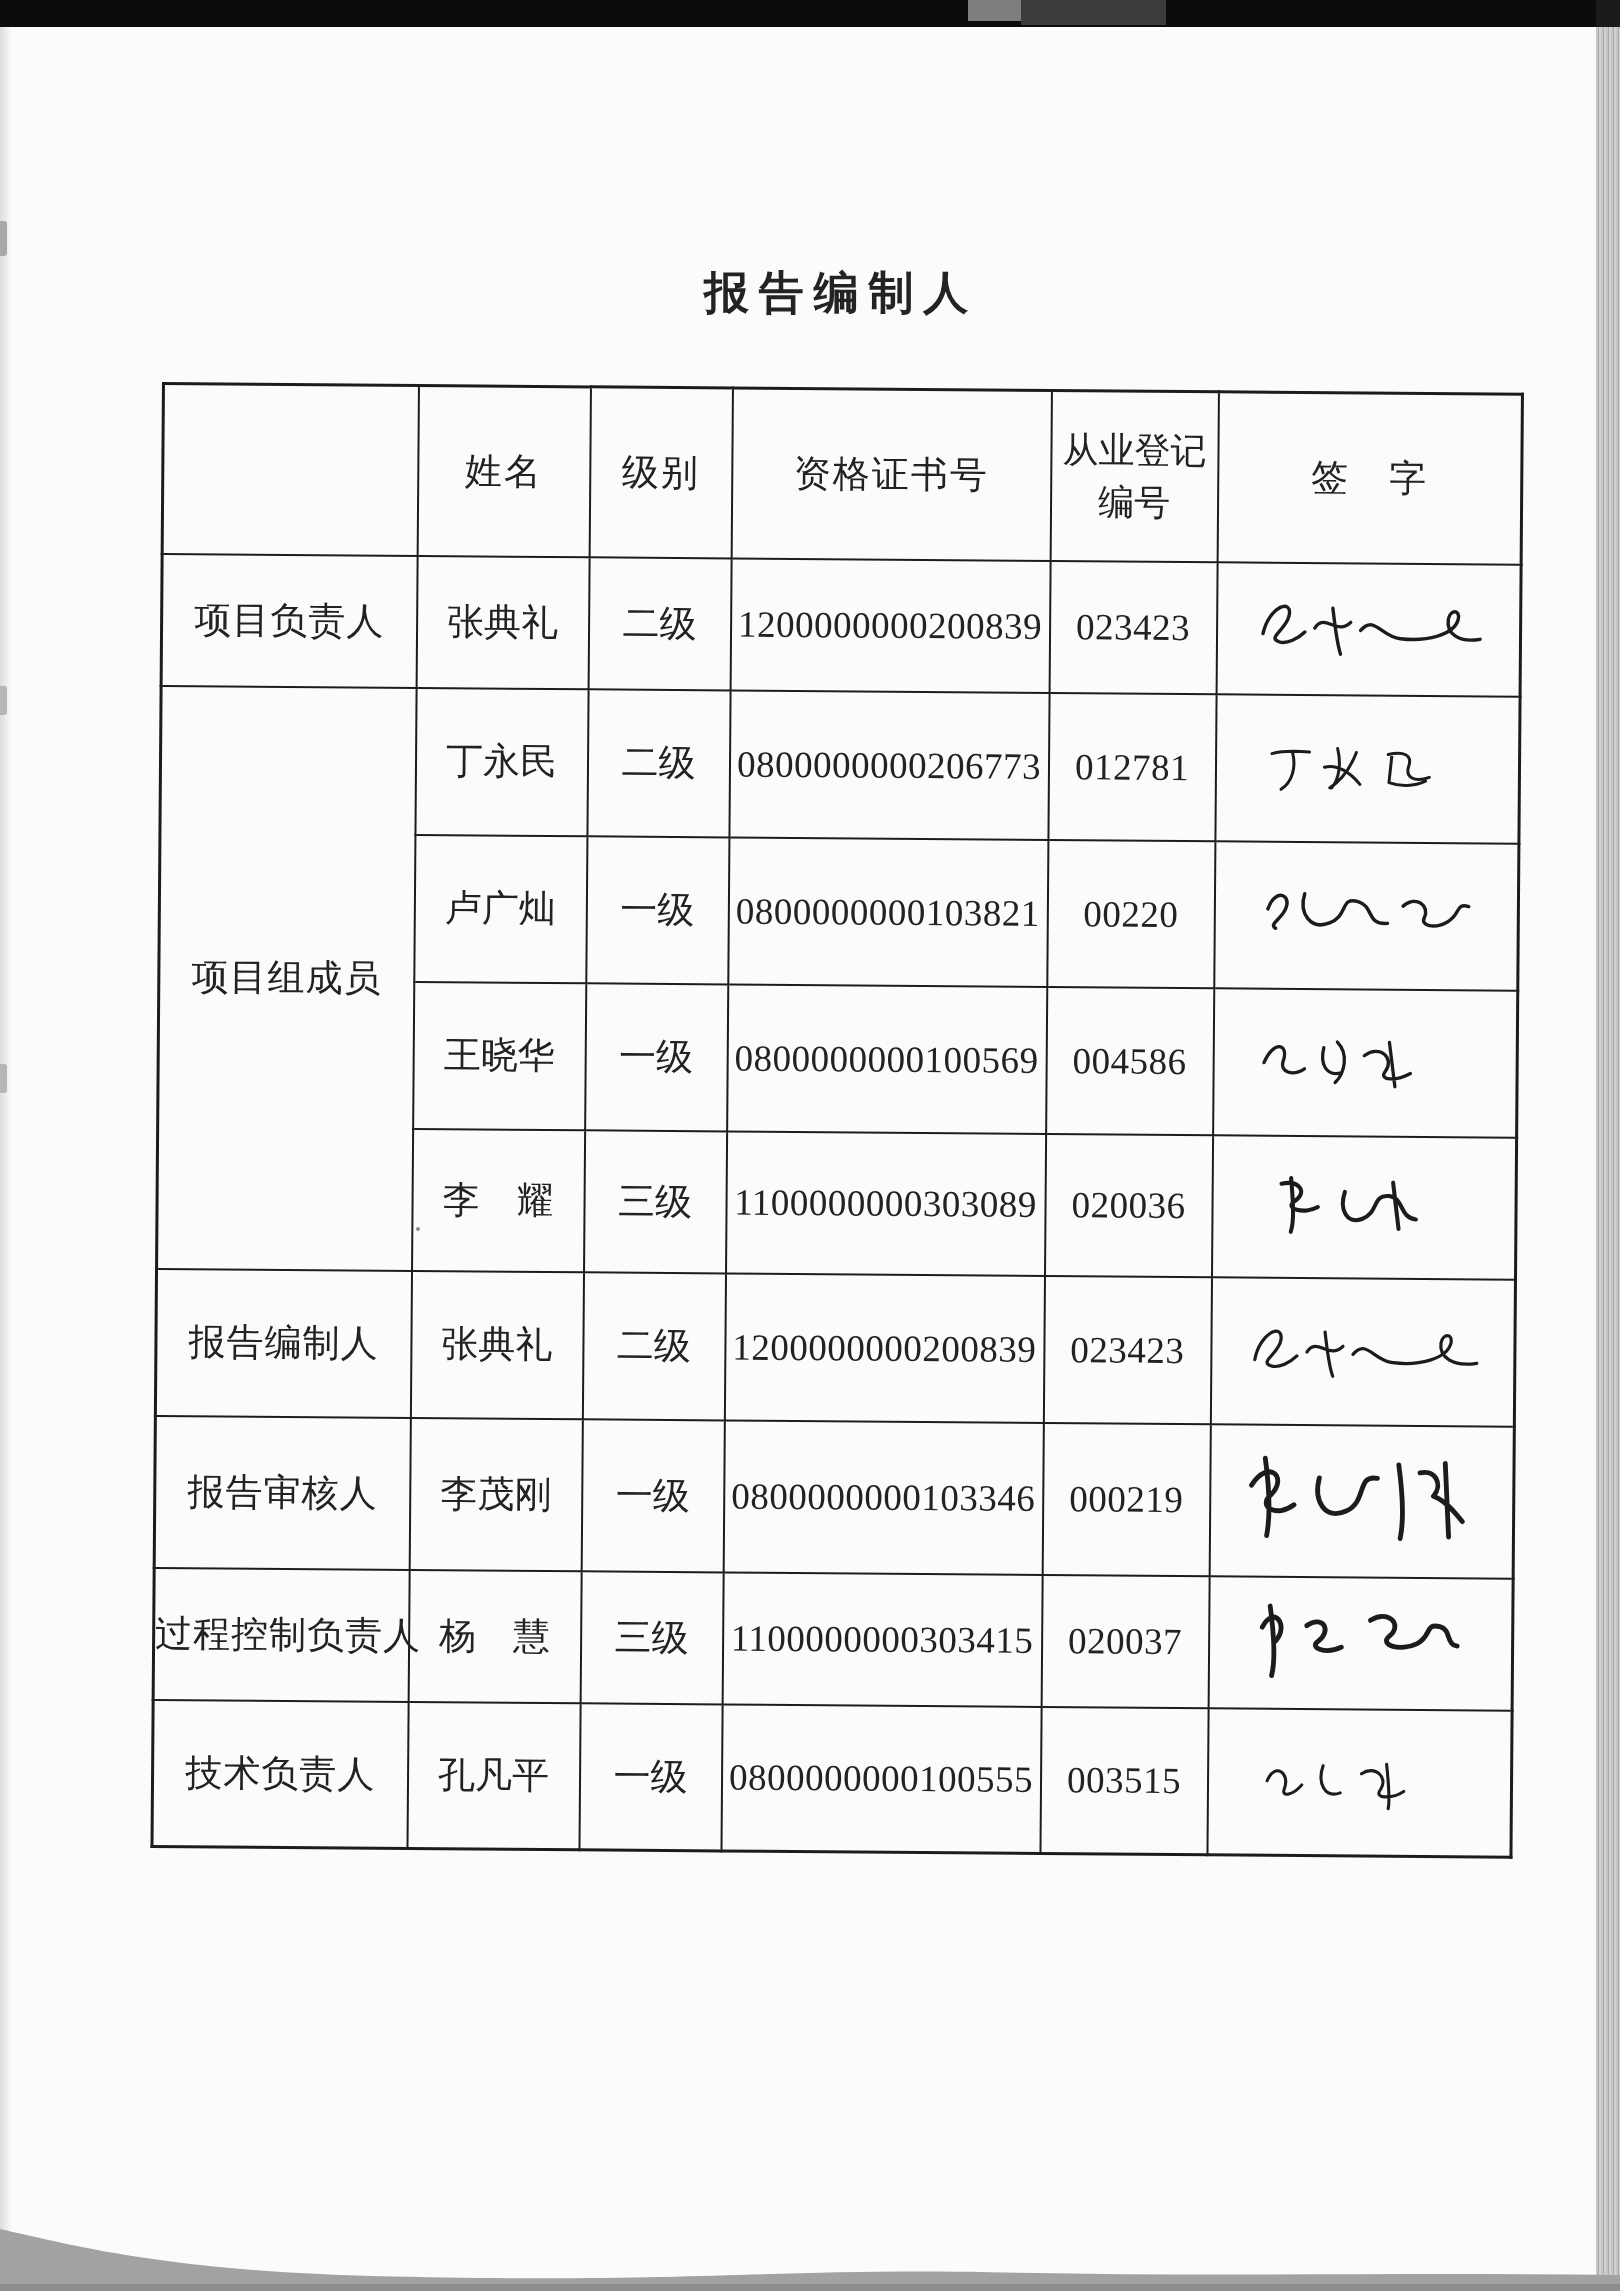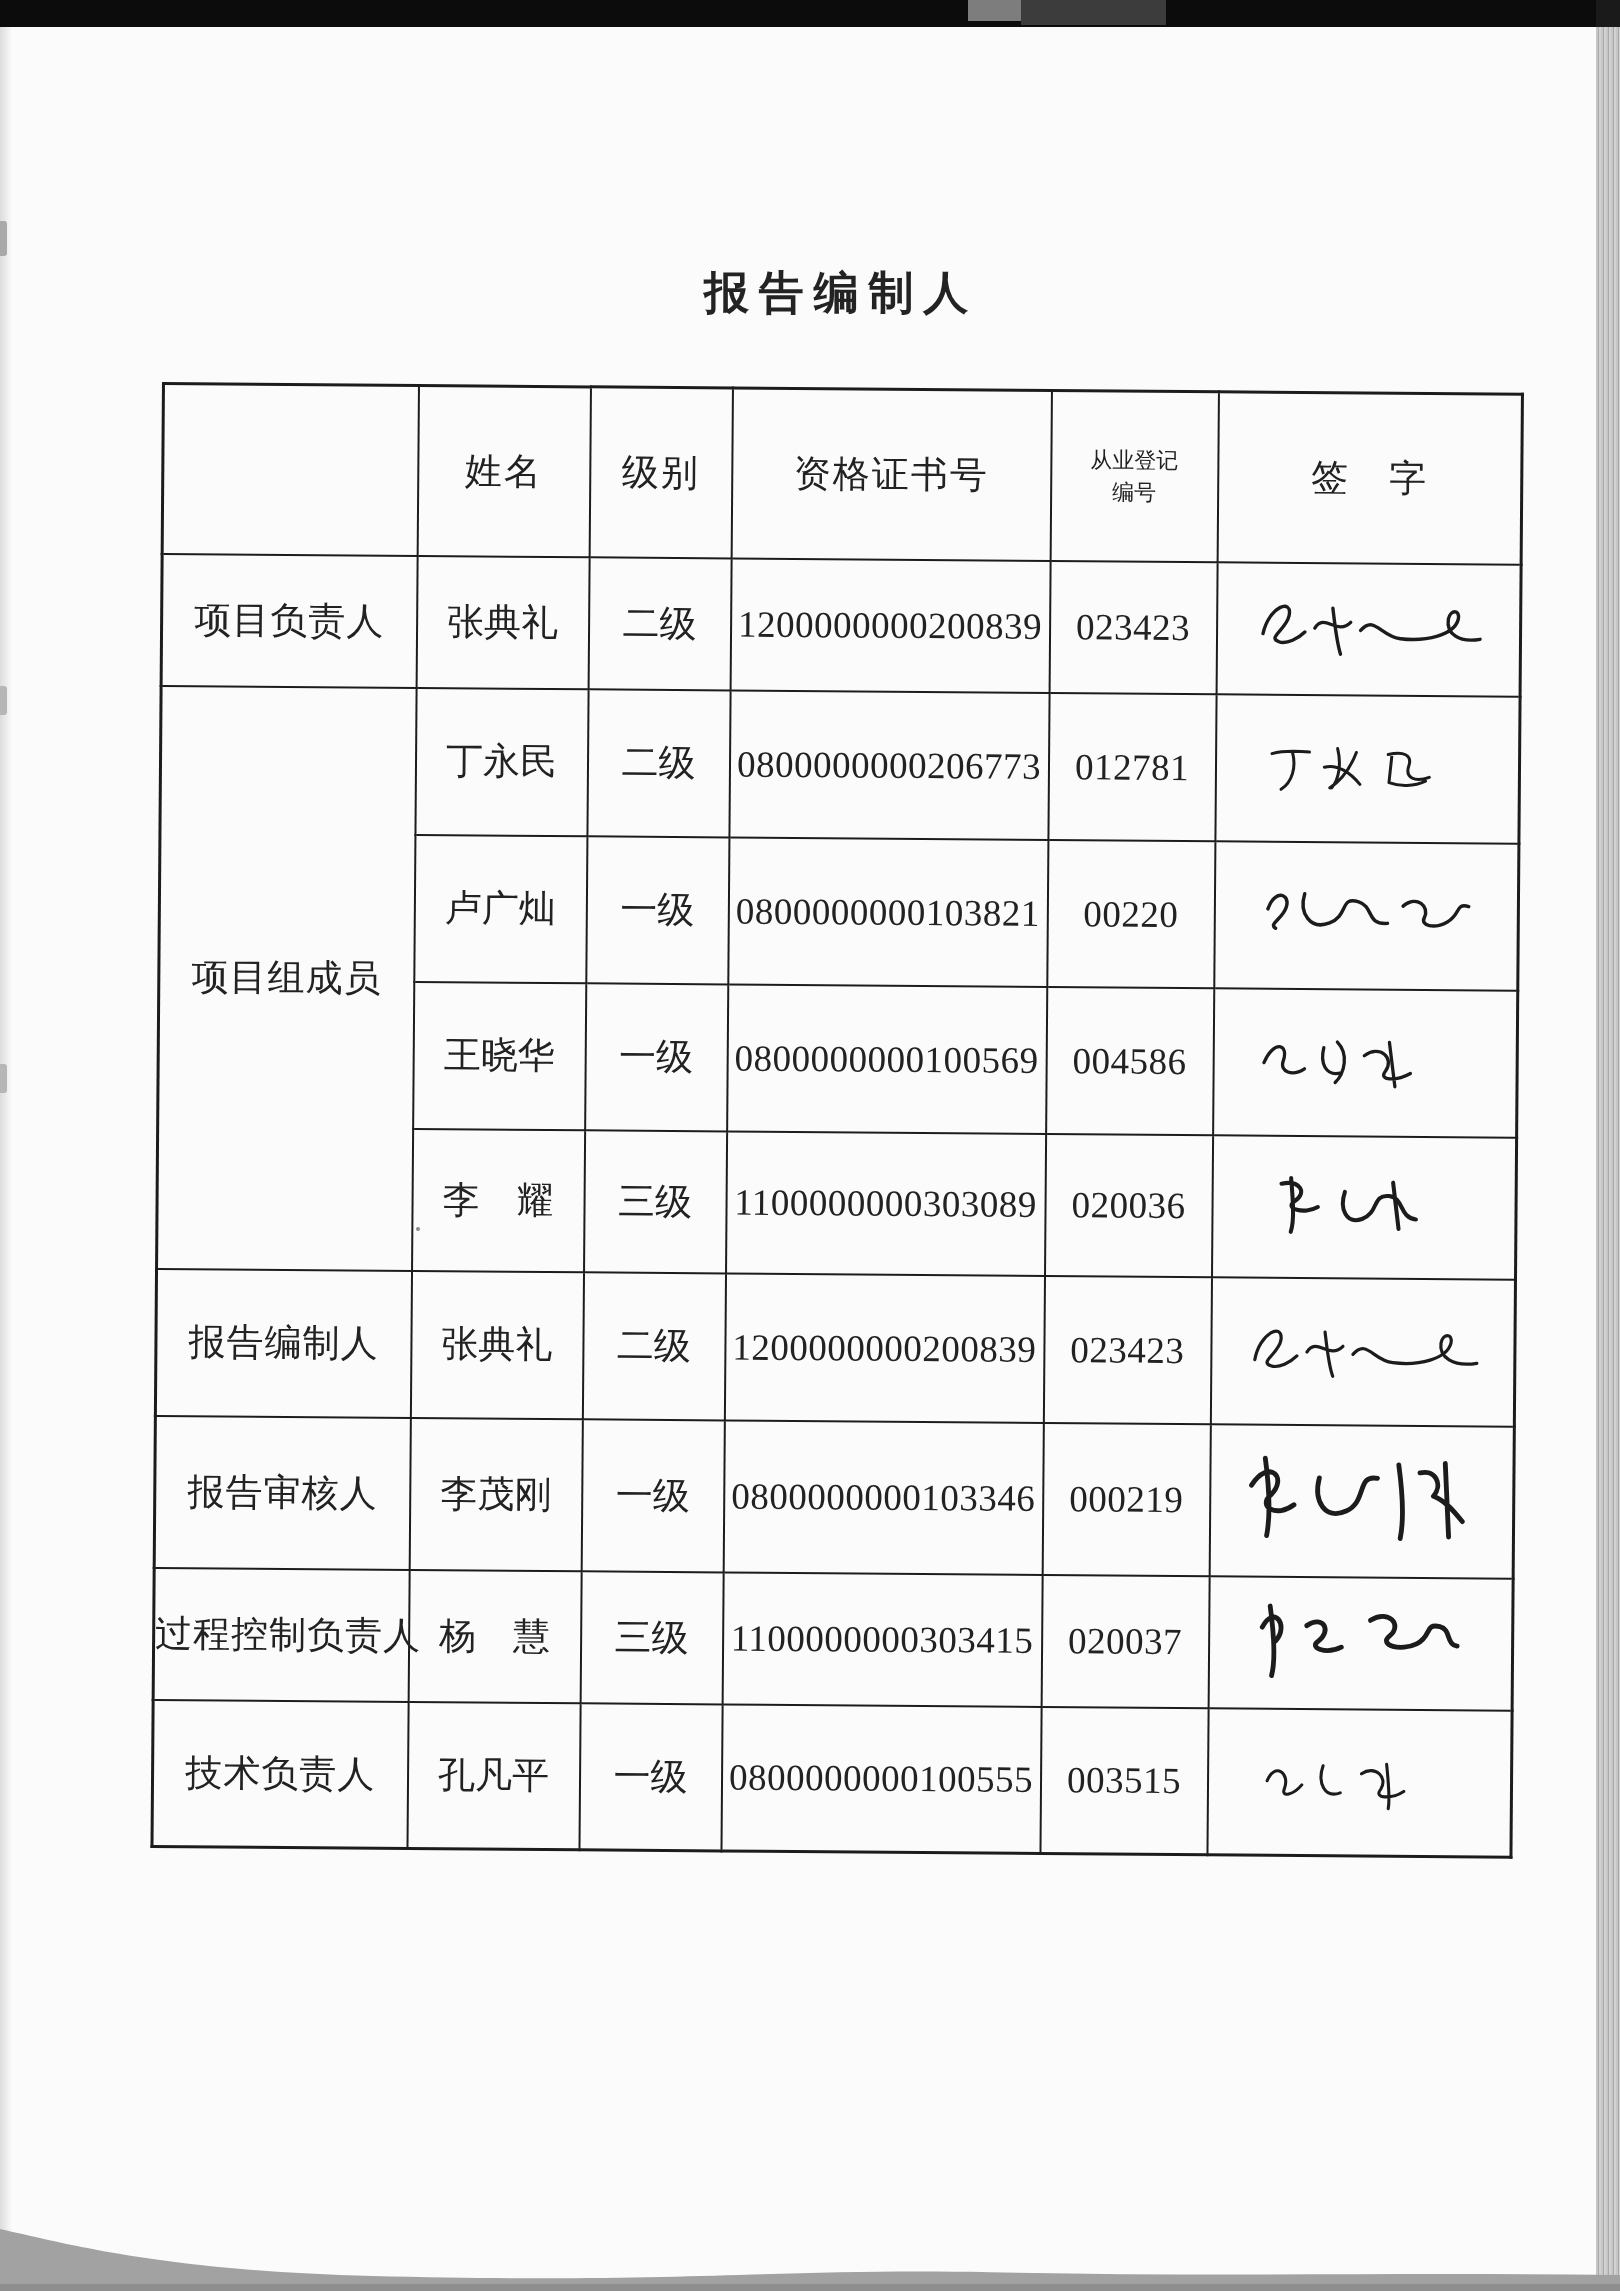--- a/index.html
+++ b/index.html
@@ -33,21 +33,21 @@
   table.personnel{border-collapse:collapse;table-layout:fixed;width:1358px;background:transparent;}
   table.personnel td{
     border:2.9px solid #1c1c1c;text-align:center;vertical-align:middle;
     padding:0;font-size:37px;color:#222;overflow:visible;
   }
   table.personnel{border:3.9px solid #1c1c1c;}
   col.c-role{width:255px;} col.c-name{width:172px;} col.c-level{width:142px;}
   col.c-cert{width:319px;} col.c-reg{width:167px;} col.c-sign{width:304px;}
   .role-cell{font-size:34px;white-space:nowrap;letter-spacing:1px;}
   .num-cell{font-size:36px;letter-spacing:0.5px;}
-  .reg-header-inner{display:inline-block;width:4.35em;line-height:1.45;font-size:22px;}
+  .reg-header-inner{display:inline-block;width:4.35em;line-height:1.45;font-size:36px;}
   .hdr{font-size:36px;letter-spacing:2px;}
   .sig-cell svg{display:block;margin:0 auto;overflow:visible;}
   .sig-stroke{fill:none;stroke:#1c1c1c;stroke-linecap:round;stroke-linejoin:round;}
 </style>
 </head>
 <body>
 
 <div class="scan-top-bar">
   <div class="patch-a"></div>
   <div class="patch-b"></div>

